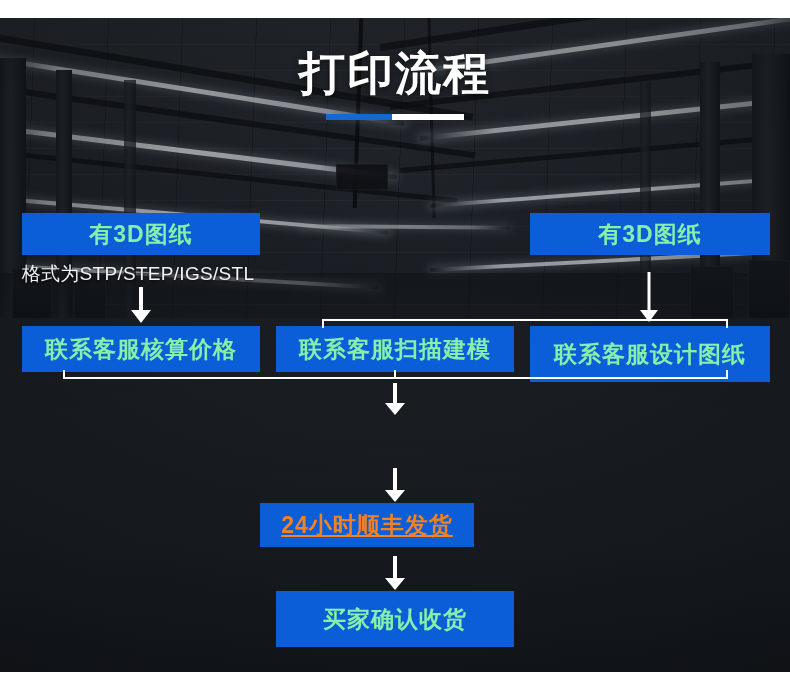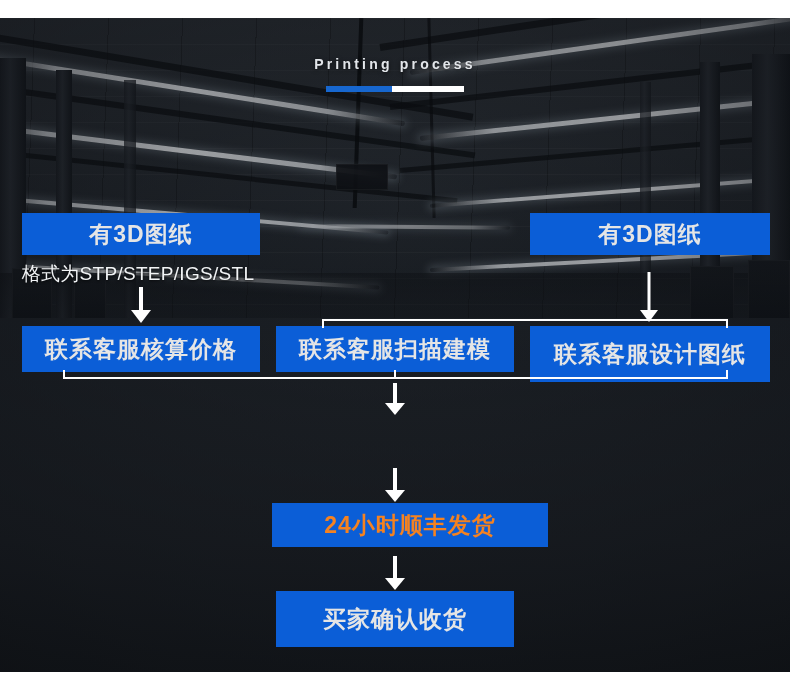--- a/index.html
+++ b/index.html
@@ -107,21 +107,21 @@
   .rule { margin:14px auto 0; width:138px; height:6px; display:flex; }
   .rule-left  { width:66px;  height:6px; background:#1767cf; }
   .rule-right { width:72px;  height:6px; background:#ffffff; }
 
   
   #flow { position:absolute; left:0; top:0; width:790px; height:696px; z-index:25; }
 
   .box {
     position:absolute;
     background:#0b5ed7;
-    color:#e5e5e5;
+    color:#86efac;
     display:flex; align-items:center; justify-content:center;
     font-size:23px; font-weight:bold; letter-spacing:1px;
     white-space:nowrap;
   }
   .box.accent { color:#f58220; }
 
   .caption {
     position:absolute;
     color:#f2f4f6; font-size:19px; letter-spacing:.3px;
     white-space:nowrap; text-align:center;
@@ -185,21 +185,21 @@
     <div class="door" style="left:74px;  top:256px; width:32px; height:62px;"></div>
     <div class="door" style="left:690px; top:248px; width:44px; height:78px;"></div>
     <div class="door" style="left:748px; top:242px; width:42px; height:86px;"></div>
 
     <div class="floor"></div>
 
     <div class="veil"></div>
   </div>
 
   <div class="header">
-    <div class="subtitle">Printing process</div>
+    <div class="title">打印流程</div>
     <div class="rule">
       <div class="rule-left"></div>
       <div class="rule-right"></div>
     </div>
   </div>
 
   <div id="flow">
 
     <div class="box" style="left:22px;  top:213px; width:238px; height:42px;">有3D图纸</div>
     <div class="box" style="left:530px; top:213px; width:240px; height:42px;">有3D图纸</div>
@@ -233,21 +233,21 @@
       <div class="shaft" style="width:4px; height:21px;"></div>
       <div class="head" style="border-width:12px 10px 0 10px;"></div>
     </div>
 
 
     <div class="arrow" style="left:380px; top:468px; width:30px; height:34px;">
       <div class="shaft" style="width:4px; height:23px;"></div>
       <div class="head" style="border-width:12px 10px 0 10px;"></div>
     </div>
 
-    <div class="box accent" style="left:272px; top:503px; width:276px; height:44px;">24小时顺丰发货</div>
+    <div class="box accent" style="left:260px; top:503px; width:214px; height:44px;text-decoration:underline;">24小时顺丰发货</div>
 
     <div class="arrow" style="left:380px; top:556px; width:30px; height:34px;">
       <div class="shaft" style="width:4px; height:23px;"></div>
       <div class="head" style="border-width:12px 10px 0 10px;"></div>
     </div>
 
     <div class="box" style="left:276px; top:591px; width:238px; height:56px;">买家确认收货</div>
   </div>
 
   <div class="band-top"></div>

